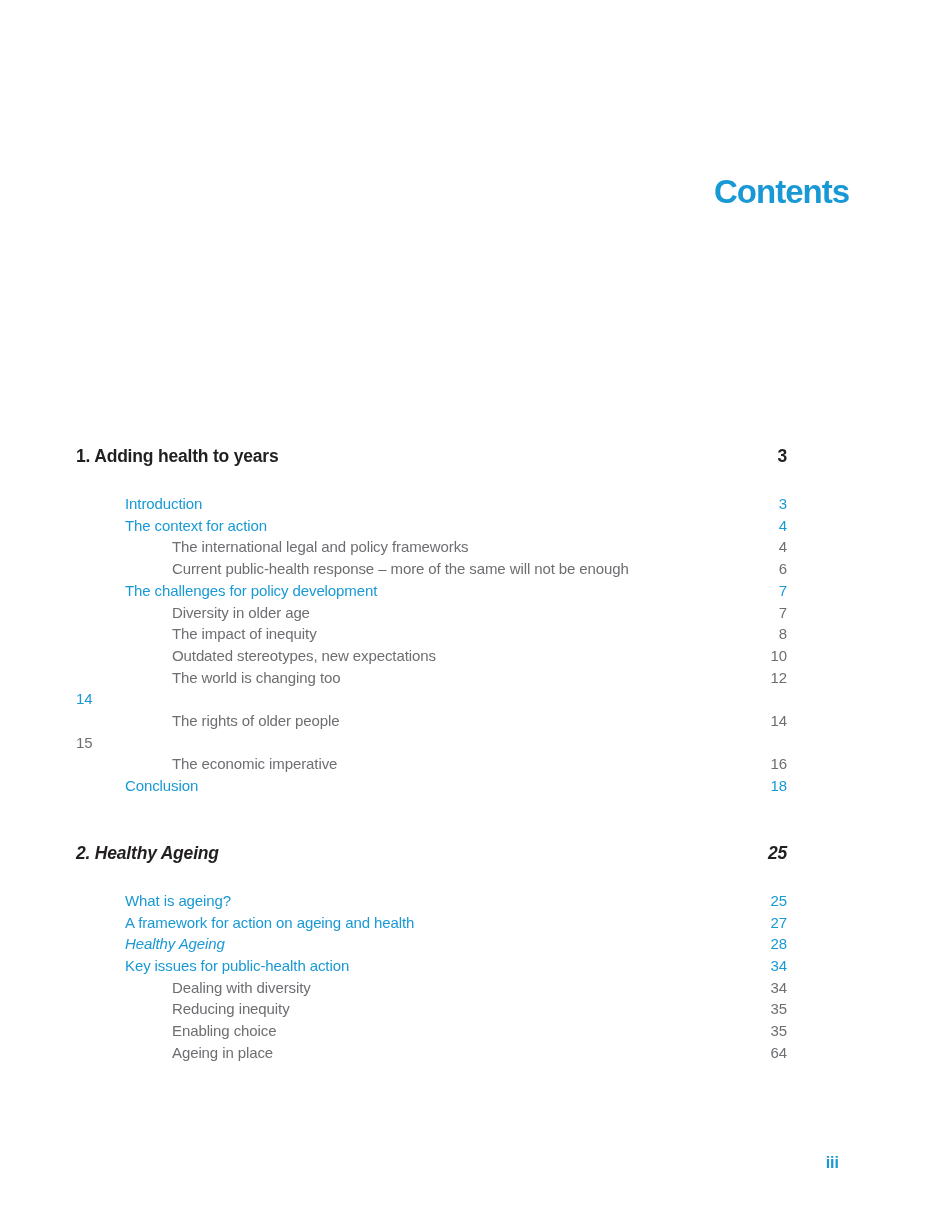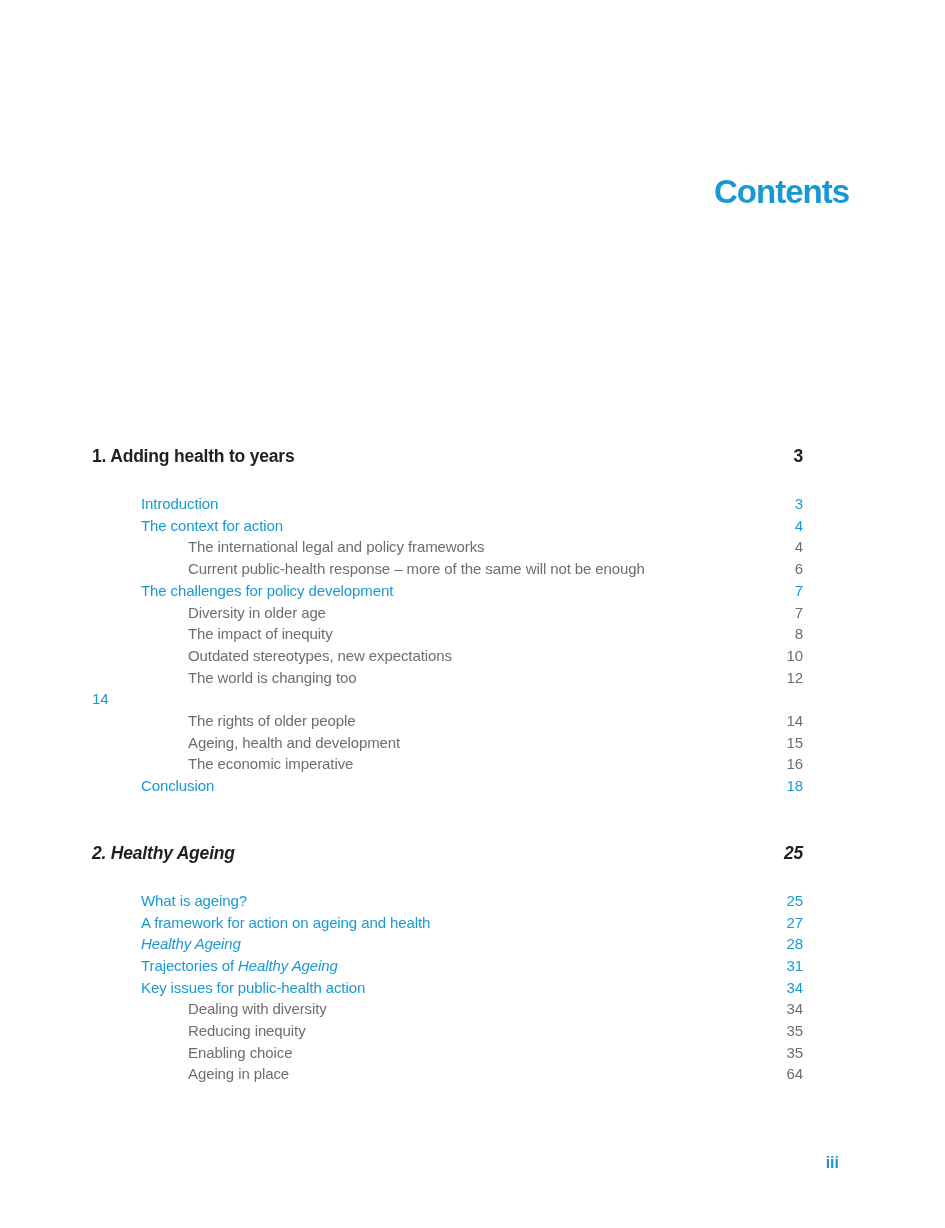--- a/index.html
+++ b/index.html
@@ -20,21 +20,21 @@
     position:absolute;
     top:175px;right:96px;
     font-size:33px;line-height:34px;
     font-weight:bold;
     letter-spacing:-1px;
     color:var(--blue);
     margin-left:9px;
   }
   .toc{
     position:absolute;
-    left:92px;top:445px;
+    left:76px;top:445px;
     width:711px;
   }
   .toc-section + .toc-section{margin-top:21px;}
   .section-heading{
     display:flex;justify-content:space-between;align-items:baseline;
     font-size:17.5px;line-height:22px;
     font-weight:bold;
     letter-spacing:-0.2px;
     color:var(--black);
     margin-bottom:26px;
@@ -111,21 +111,20 @@
             <span class="entry-page">12</span>
           </div>
           <div class="toc-entry level-1 blue">
             <span class="entry-page">14</span>
           </div>
           <div class="toc-entry level-2 gray">
             <span class="entry-label"><span>The rights of older people</span></span>
             <span class="entry-page">14</span>
           </div>
           <div class="toc-entry level-2 gray">
-            <span class="entry-label"><span>Ageing, health and development</span></span>
             <span class="entry-page">15</span>
           </div>
           <div class="toc-entry level-2 gray">
             <span class="entry-label"><span>The economic imperative</span></span>
             <span class="entry-page">16</span>
           </div>
           <div class="toc-entry level-1 blue">
             <span class="entry-label"><span>Conclusion</span></span>
             <span class="entry-page">18</span>
           </div>
@@ -143,24 +142,20 @@
           </div>
           <div class="toc-entry level-1 blue">
             <span class="entry-label"><span>A framework for action on ageing and health</span></span>
             <span class="entry-page">27</span>
           </div>
           <div class="toc-entry level-1 blue">
             <span class="entry-label"><i>Healthy Ageing</i></span>
             <span class="entry-page">28</span>
           </div>
           <div class="toc-entry level-1 blue">
-            <span class="entry-label"><span>Trajectories of </span><i>Healthy Ageing</i></span>
-            <span class="entry-page">31</span>
-          </div>
-          <div class="toc-entry level-1 blue">
             <span class="entry-label"><span>Key issues for public-health action</span></span>
             <span class="entry-page">34</span>
           </div>
           <div class="toc-entry level-2 gray">
             <span class="entry-label"><span>Dealing with diversity</span></span>
             <span class="entry-page">34</span>
           </div>
           <div class="toc-entry level-2 gray">
             <span class="entry-label"><span>Reducing inequity</span></span>
             <span class="entry-page">35</span>

